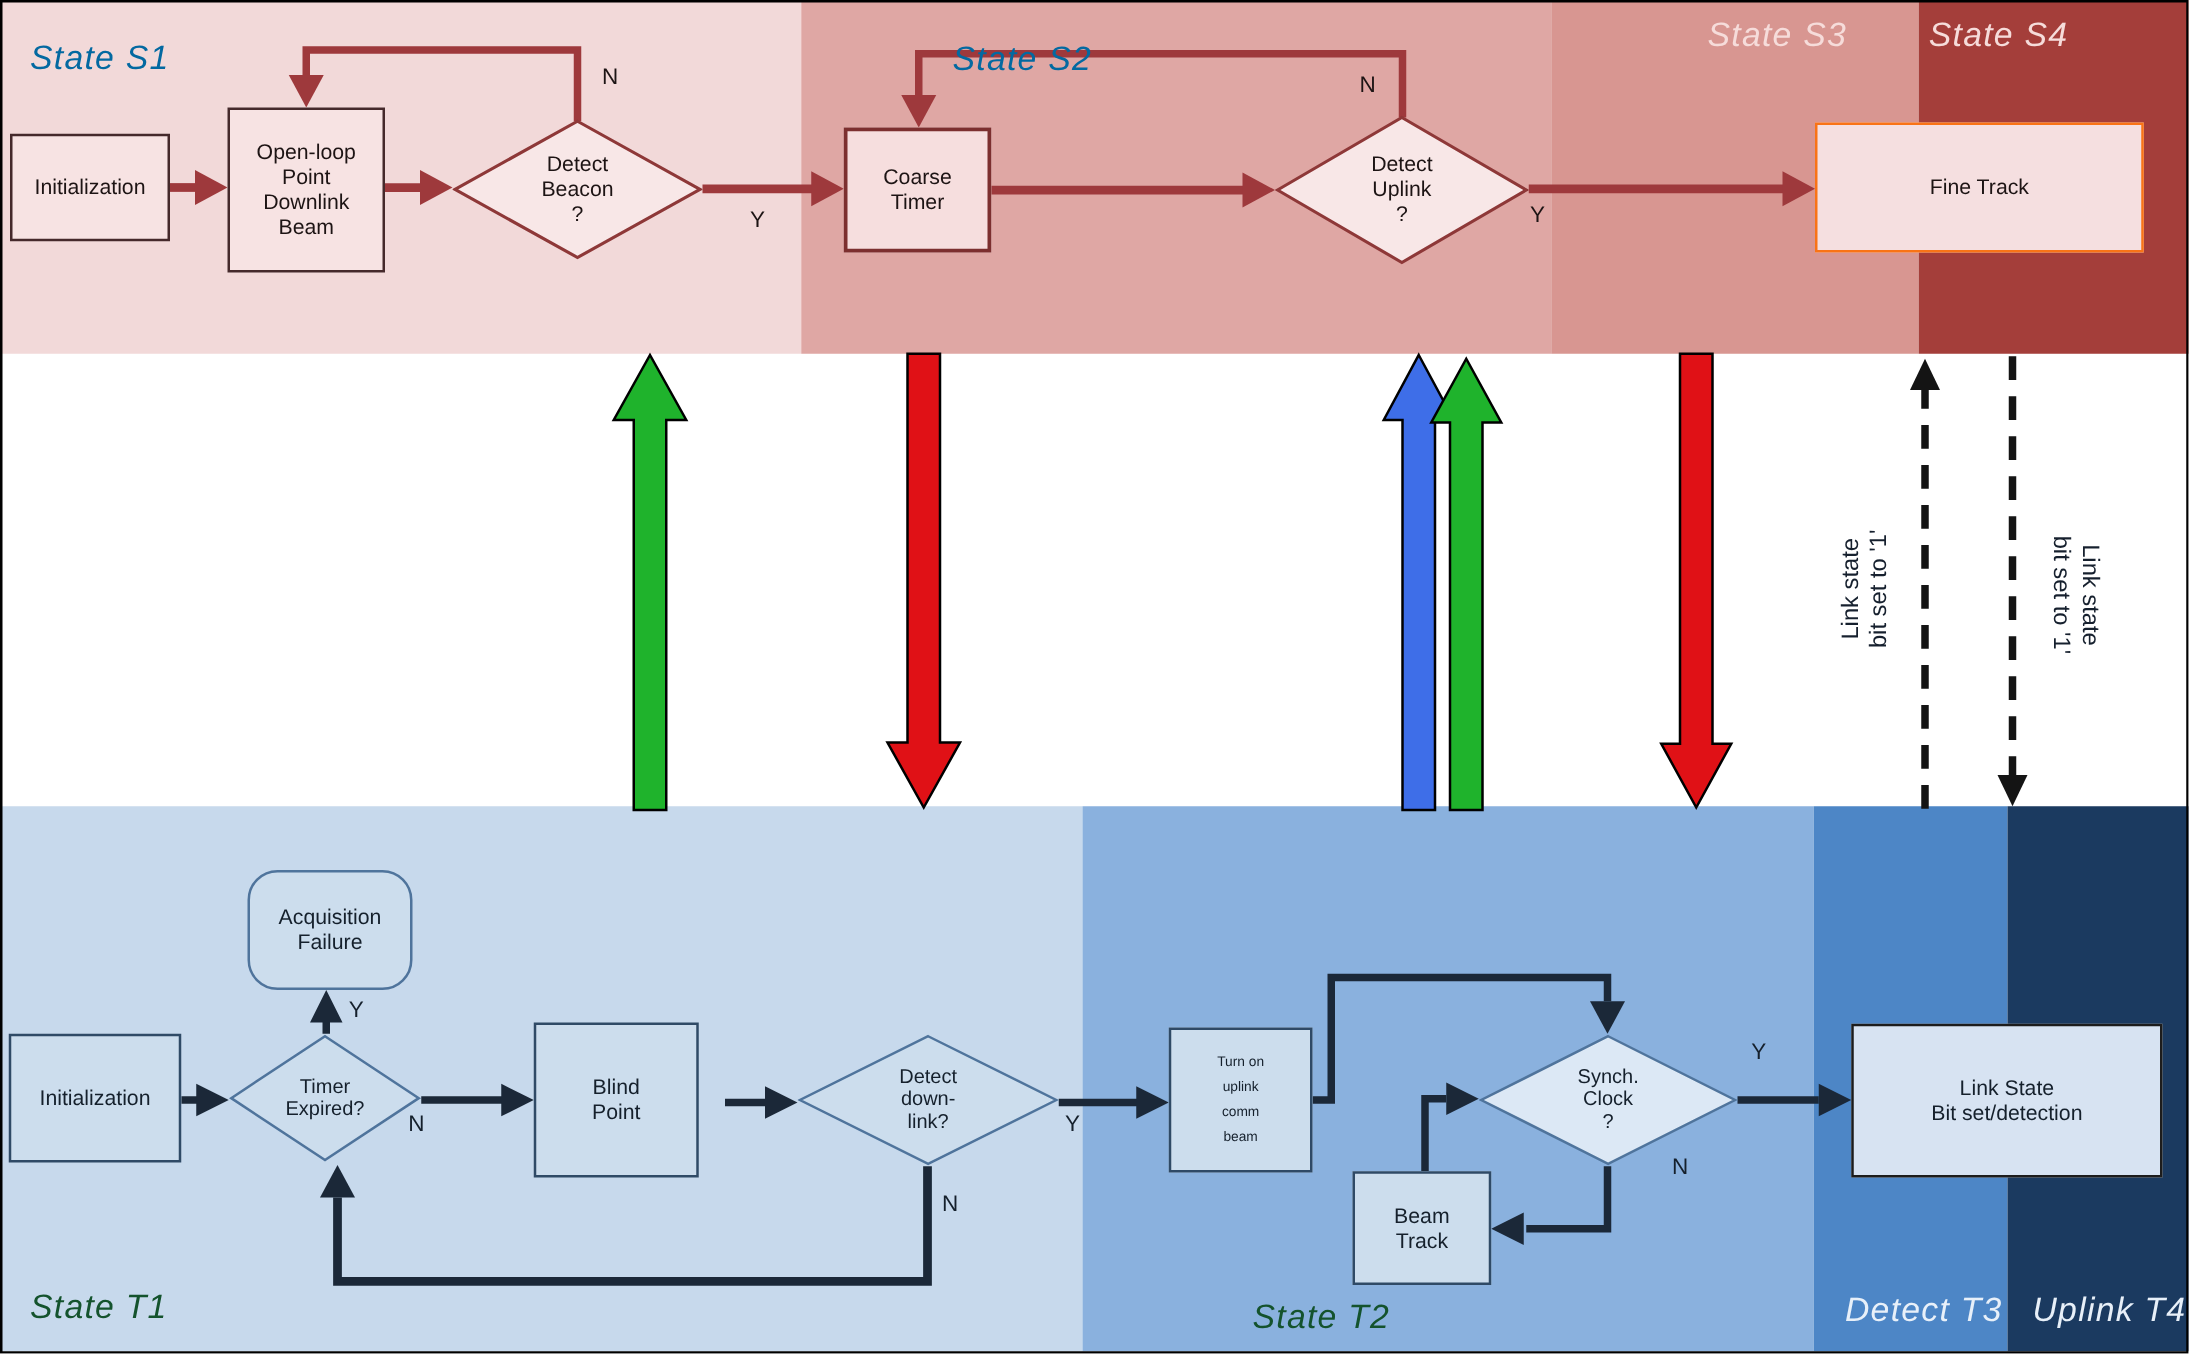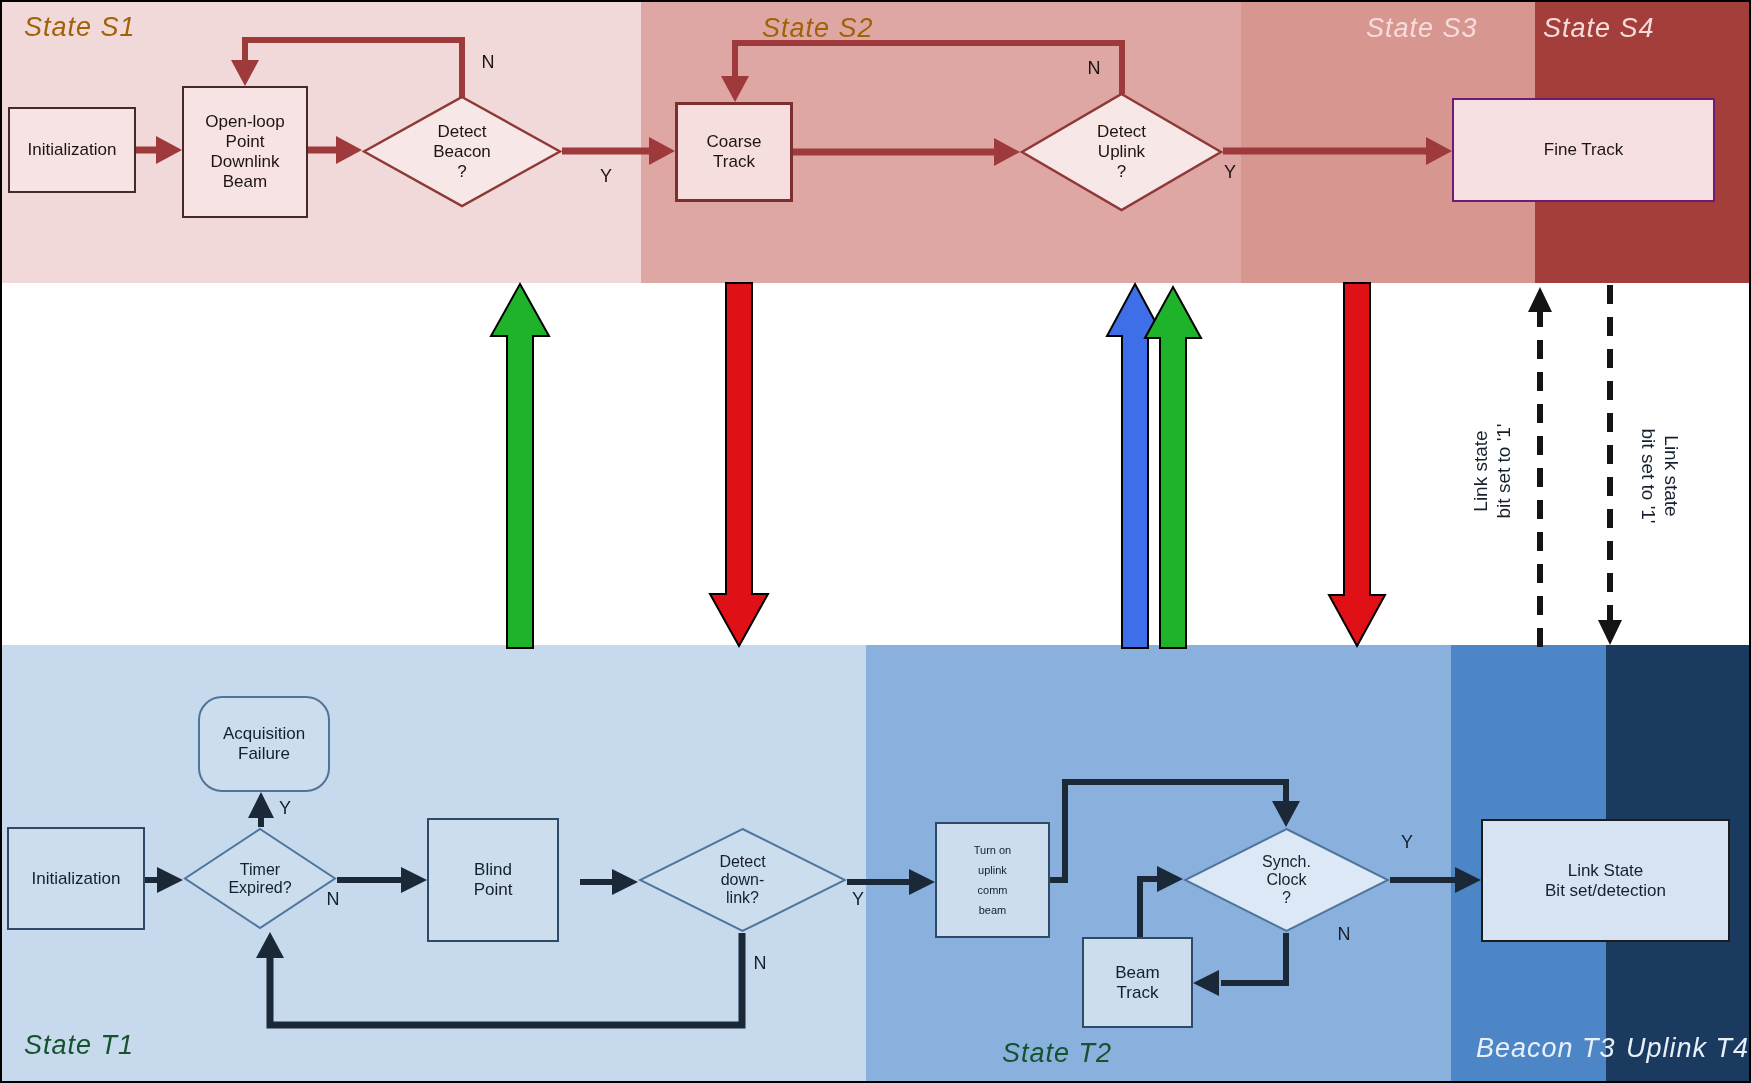--- a/index.html
+++ b/index.html
@@ -4,28 +4,28 @@
 <style>
   html,body{margin:0;padding:0;background:#ffffff;font-family:"Liberation Sans",sans-serif;}
   #stage{position:relative;width:1751px;height:1083px;background:#ffffff;overflow:hidden;}
   .frame{position:absolute;inset:0;border:2px solid #000;pointer-events:none;z-index:50;}
   .band{position:absolute;z-index:1;}
   
   .s1{background:#f2d9d9;} .s2{background:#dfa7a4;} .s3{background:#d89691;} .s4{background:#a43e3a;}
   
   .t1{background:#c7d9ec;} .t2{background:#8ab1de;} .t3{background:#4d86c6;} .t4{background:#1b3a60;}
   .state-label{position:absolute;z-index:6;font-style:italic;font-size:27px;letter-spacing:1px;white-space:nowrap;}
-  .dark-top{color:#a16207;} .light-top{color:#f6dcda;} .dark-bot{color:#14532d;} .light-bot{color:#e8f0f9;}
+  .dark-top{color:#0369a1;margin-top:19px;} .light-top{color:#f6dcda;} .dark-bot{color:#14532d;} .light-bot{color:#e8f0f9;}
   svg.overlay{position:absolute;left:0;top:0;z-index:3;}
   .node{position:absolute;z-index:4;display:flex;align-items:center;justify-content:center;text-align:center;box-sizing:border-box;}
   .node-text{position:relative;white-space:pre-line;font-size:17px;line-height:20px;z-index:2;}
   .top-text{color:#1d1414;} .bot-text{color:#15202c;}
   .rect-top{background:#f7e3e3;border:2px solid #45292b;}
   .rect-top-maroon{background:#f6dede;border:3px solid #7c2f2f;}
-  .rect-fine{background:#f5dfe0;border:2px solid #701a75;}
+  .rect-fine{background:#f5dfe0;border:2px solid #f97316;}
   .rect-bot{background:#ccdded;border:2px solid #2f4a66;}
   .rect-link{background:#d7e3f2;border:2px solid #1c1c1c;}
   .rounded-bot{background:#ccdded;border:2px solid #4f749c;border-radius:24px;}
   .diamond svg{position:absolute;inset:0;width:100%;height:100%;z-index:1;}
   .branch{position:absolute;z-index:5;font-size:18px;transform:translate(-50%,-50%);}
   .rot-label{position:absolute;z-index:5;width:240px;height:46px;text-align:center;font-size:19px;line-height:23px;color:#16202e;white-space:pre-line;}
   .rot-ccw{transform:rotate(-90deg);} .rot-cw{transform:rotate(90deg);}
 </style>
 </head>
 <body>
@@ -41,21 +41,21 @@
   <div class="band t2" style="left:866px;top:645px;width:585px;height:436px"></div>
   <div class="band t3" style="left:1451px;top:645px;width:155px;height:436px"></div>
   <div class="band t4" style="left:1606px;top:645px;width:145px;height:436px"></div>
 
   <div class="state-label dark-top" style="left:24px;top:12px">State S1</div>
   <div class="state-label dark-top" style="left:762px;top:13px">State S2</div>
   <div class="state-label light-top" style="left:1366px;top:13px">State S3</div>
   <div class="state-label light-top" style="left:1543px;top:13px">State S4</div>
   <div class="state-label dark-bot" style="left:24px;top:1030px">State T1</div>
   <div class="state-label dark-bot" style="left:1002px;top:1038px">State T2</div>
-  <div class="state-label light-bot" style="left:1476px;top:1033px">Beacon T3</div>
+  <div class="state-label light-bot" style="left:1476px;top:1033px">Detect T3</div>
   <div class="state-label light-bot" style="left:1626px;top:1033px">Uplink T4</div>
 
   <svg class="overlay" width="1751" height="1083" viewBox="0 0 1751 1083">
 
     <g stroke="#9e393c" fill="#9e393c" stroke-width="7">
       <g>
         <line x1="136" y1="150" x2="158" y2="150"></line>
           <polygon stroke="none" points="182,150 156,136 156,164"></polygon>
       </g>
       <g>
@@ -159,21 +159,21 @@
   <div class="node diamond" style="left:362px;top:95px;width:200px;height:113px">
     <svg viewBox="0 0 200 113" preserveAspectRatio="none">
       <polygon points="100,2 198,56.5 100,111 2,56.5" fill="#f8e7e7" stroke="#8e3838" stroke-width="2.5"></polygon>
     </svg>
     <span class="node-text top-text">Detect
 Beacon
 ?</span>
   </div>
   <div class="node rect-top-maroon" style="left:675px;top:102px;width:118px;height:100px">
     <span class="node-text top-text">Coarse
-Track</span>
+Timer</span>
   </div>
   <div class="node diamond" style="left:1020px;top:92px;width:203px;height:120px">
     <svg viewBox="0 0 203 120" preserveAspectRatio="none">
       <polygon points="101.5,2 201,60 101.5,118 2,60" fill="#f8e7e7" stroke="#8e3838" stroke-width="2.5"></polygon>
     </svg>
     <span class="node-text top-text">Detect
 Uplink
 ?</span>
   </div>
   <div class="node rect-fine" style="left:1452px;top:98px;width:263px;height:104px">

